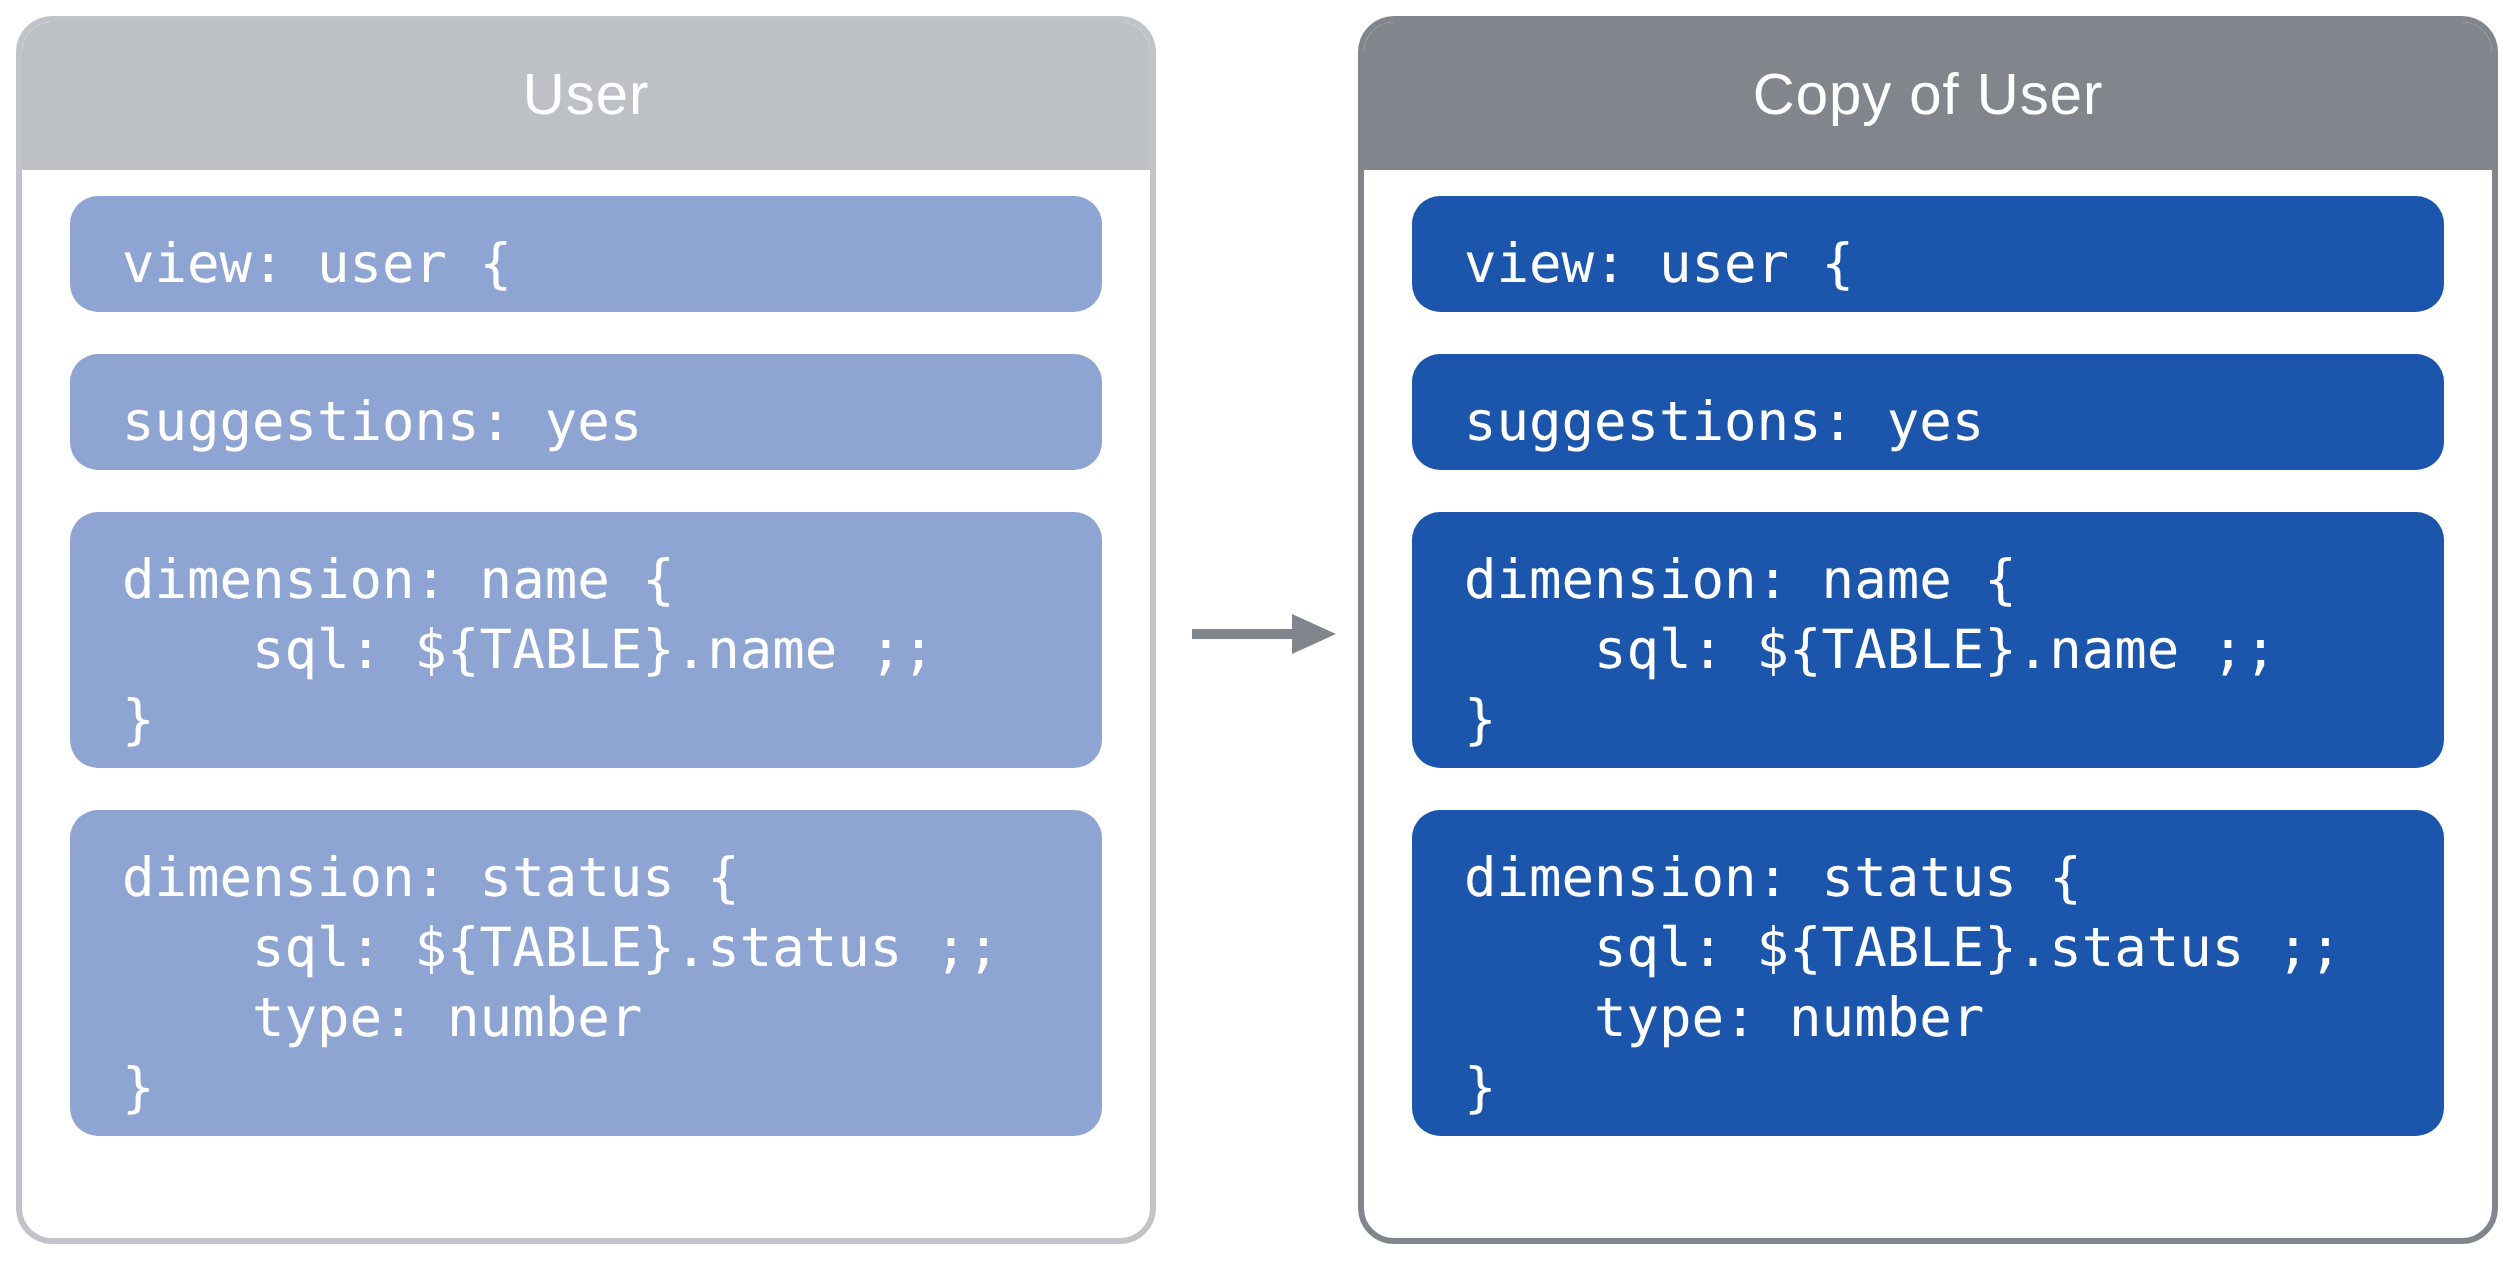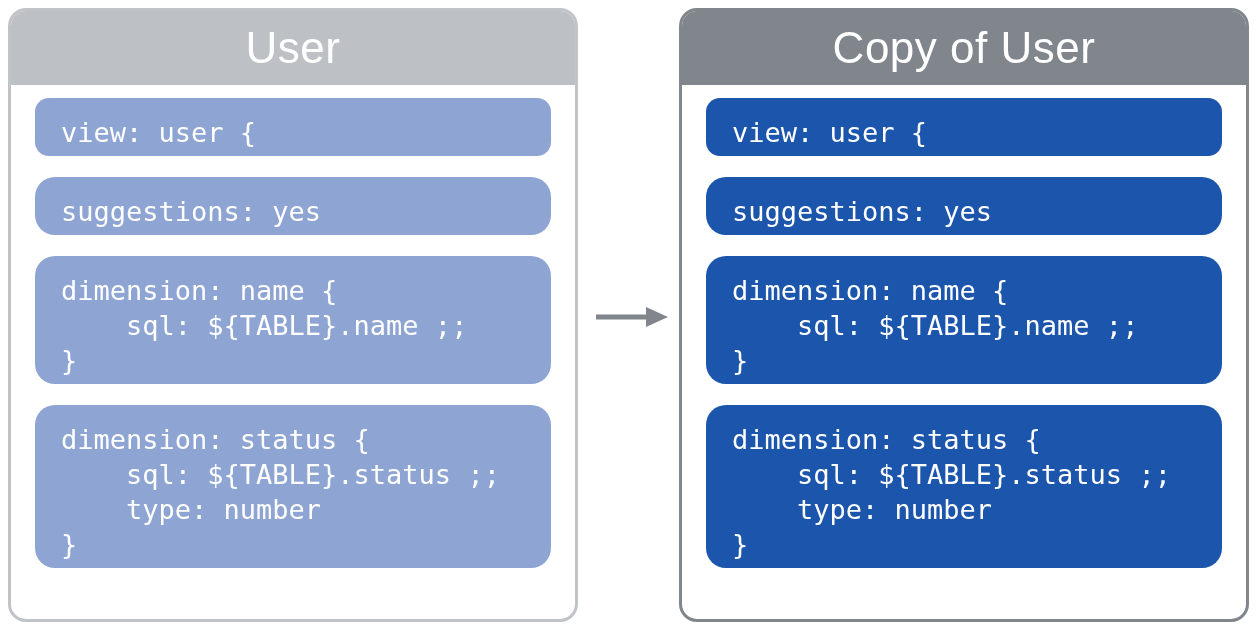--- a/index.html
+++ b/index.html
@@ -43,42 +43,42 @@
   .panel.right {
     left: 679px;
     border: 3px solid var(--right-border);
   }
   .panel-header {
     height: 74px;
     display: flex;
     align-items: center;
     justify-content: center;
     color: var(--title-text);
-    font-size: 44px;
+    font-size: 29px;
     font-weight: 500;
     letter-spacing: 0.5px;
   }
   .panel.left  .panel-header { background: var(--left-header); }
   .panel.right .panel-header { background: var(--right-header); }
   .panel-body {
     padding: 13px 24px 0 24px;
   }
   .code-block {
     margin: 0;
     width: 100%;
     border-radius: 14px;
     padding: 17px 8px 6px 26px;
     color: var(--code-text);
     font-family: "DejaVu Sans Mono", monospace;
     font-size: 27px;
     line-height: 35px;
     white-space: pre;
     overflow: hidden;
   }
-  .code-block + .code-block { margin-top: 21px; border-radius: 20px; }
+  .code-block + .code-block { margin-top: 21px; }
   .panel.left  .code-block { background: var(--left-block); }
   .panel.right .code-block { background: var(--right-block); }
   .arrow {
     position: absolute;
     left: 592px;
     top: 300px;
   }
 </style>
 </head>
 <body>

